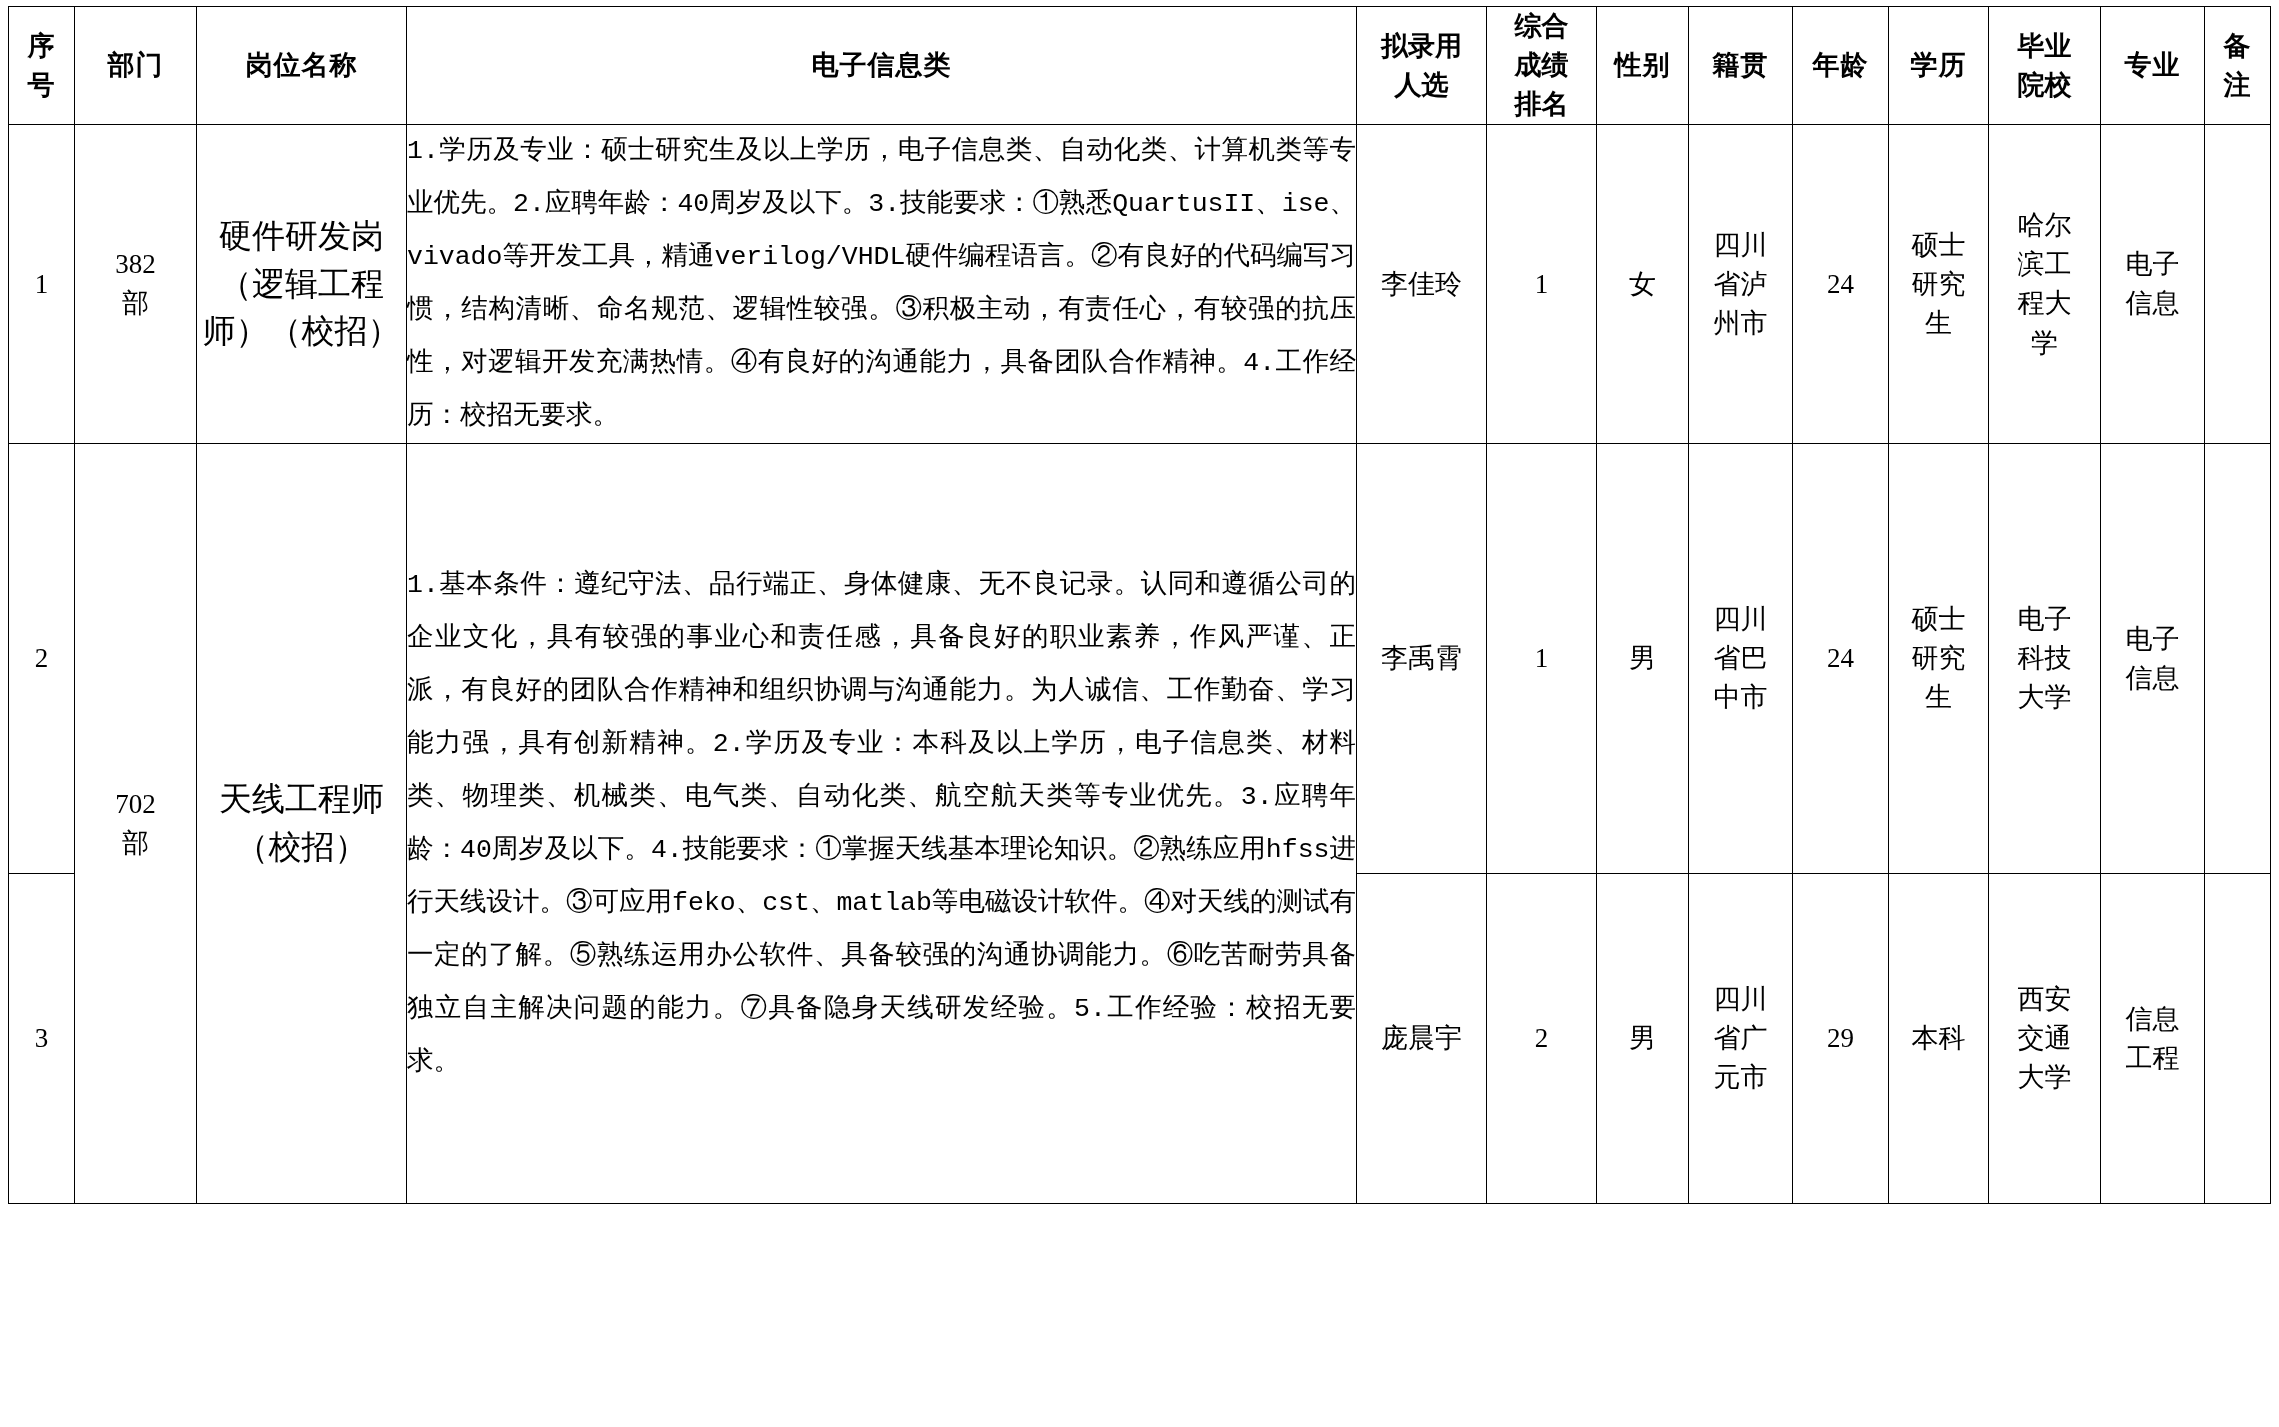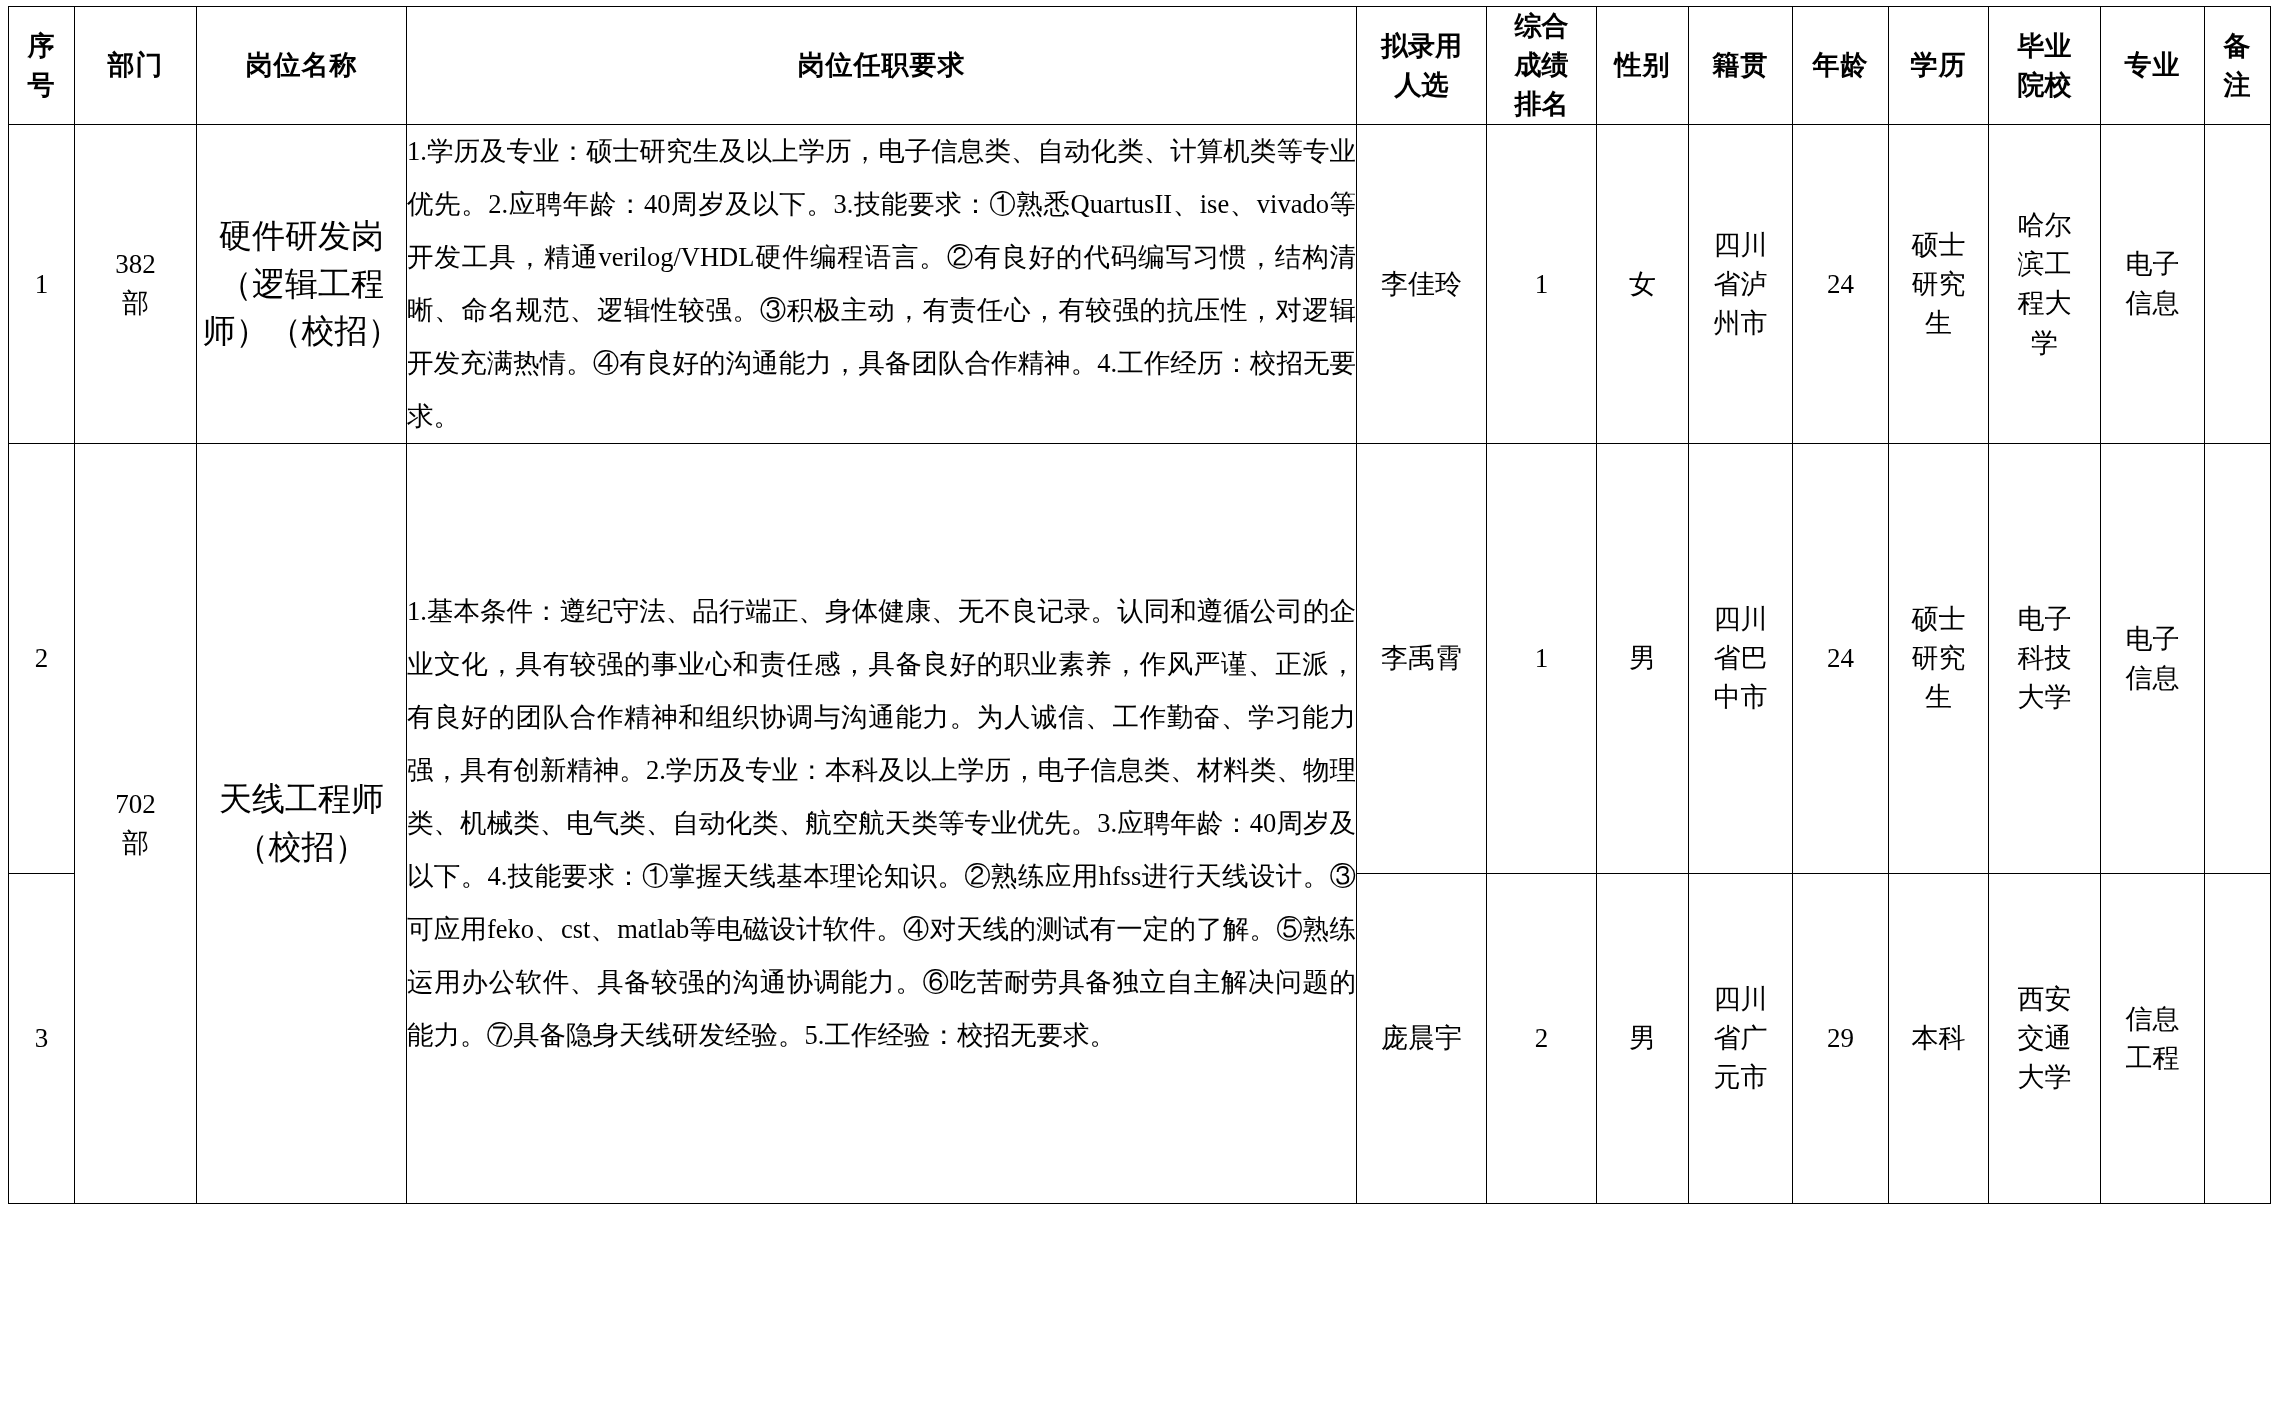--- a/index.html
+++ b/index.html
@@ -48,20 +48,21 @@
     font-size: 27px;
     line-height: 1.45;
     padding: 6px 2px;
   }
   .c-req {
     text-align: justify;
     text-justify: inter-ideograph;
     font-size: 26.5px;
     line-height: 2.0;
     padding: 14px 14px 14px 16px;
+    font-family: Liberation Mono, monospace;
   }
   .c-job {
     text-align: center;
     font-size: 33px;
     line-height: 1.65;
     padding: 6px 10px;
   }
   .vert-wrap {
     display: block;
     text-align: center;
@@ -106,21 +107,21 @@
         <col class="c-remark">
     </colgroup>
     <thead>
       <tr>
         <td class="hdr">
           <span class="vert-wrap">序</span>
           <span class="vert-wrap">号</span>
         </td>
         <td class="hdr">部门</td>
         <td class="hdr">岗位名称</td>
-        <td class="hdr">岗位任职要求</td>
+        <td class="hdr">电子信息类</td>
         <td class="hdr narrow">
           <span class="vert-wrap">拟录用</span>
           <span class="vert-wrap">人选</span>
         </td>
         <td class="hdr narrow">
           <span class="vert-wrap">综合</span>
           <span class="vert-wrap">成绩</span>
           <span class="vert-wrap">排名</span>
         </td>
         <td class="hdr">性别</td>

